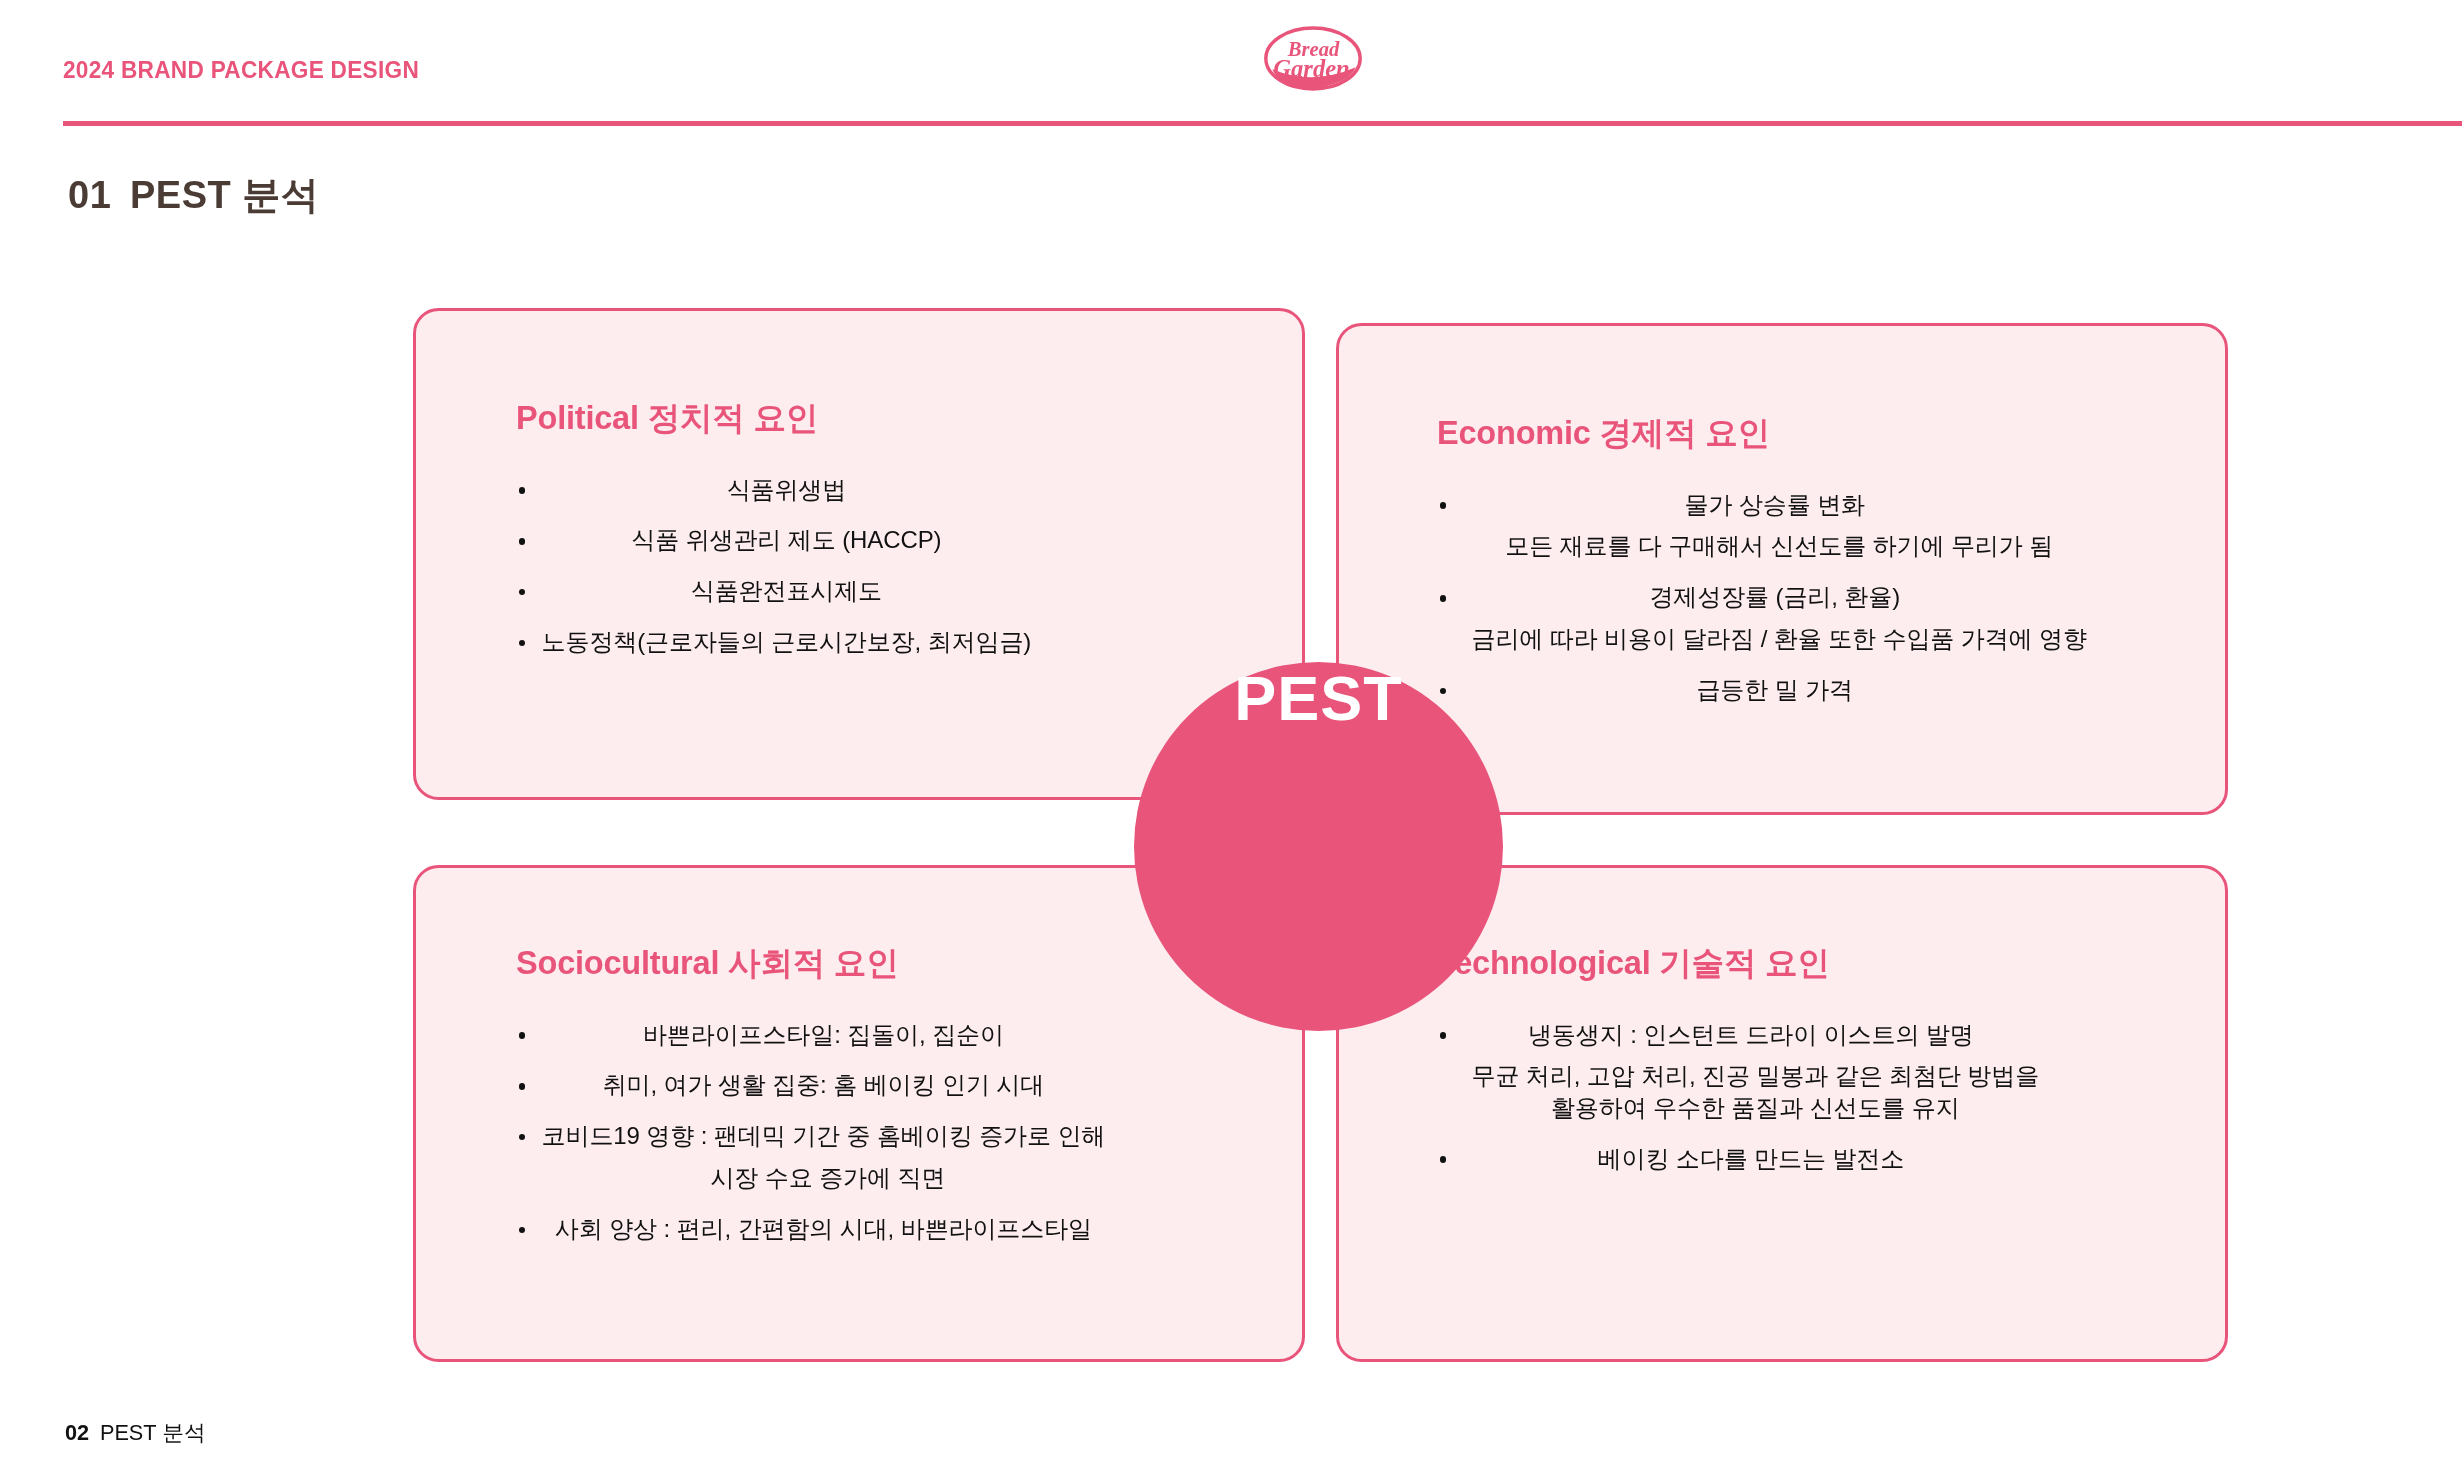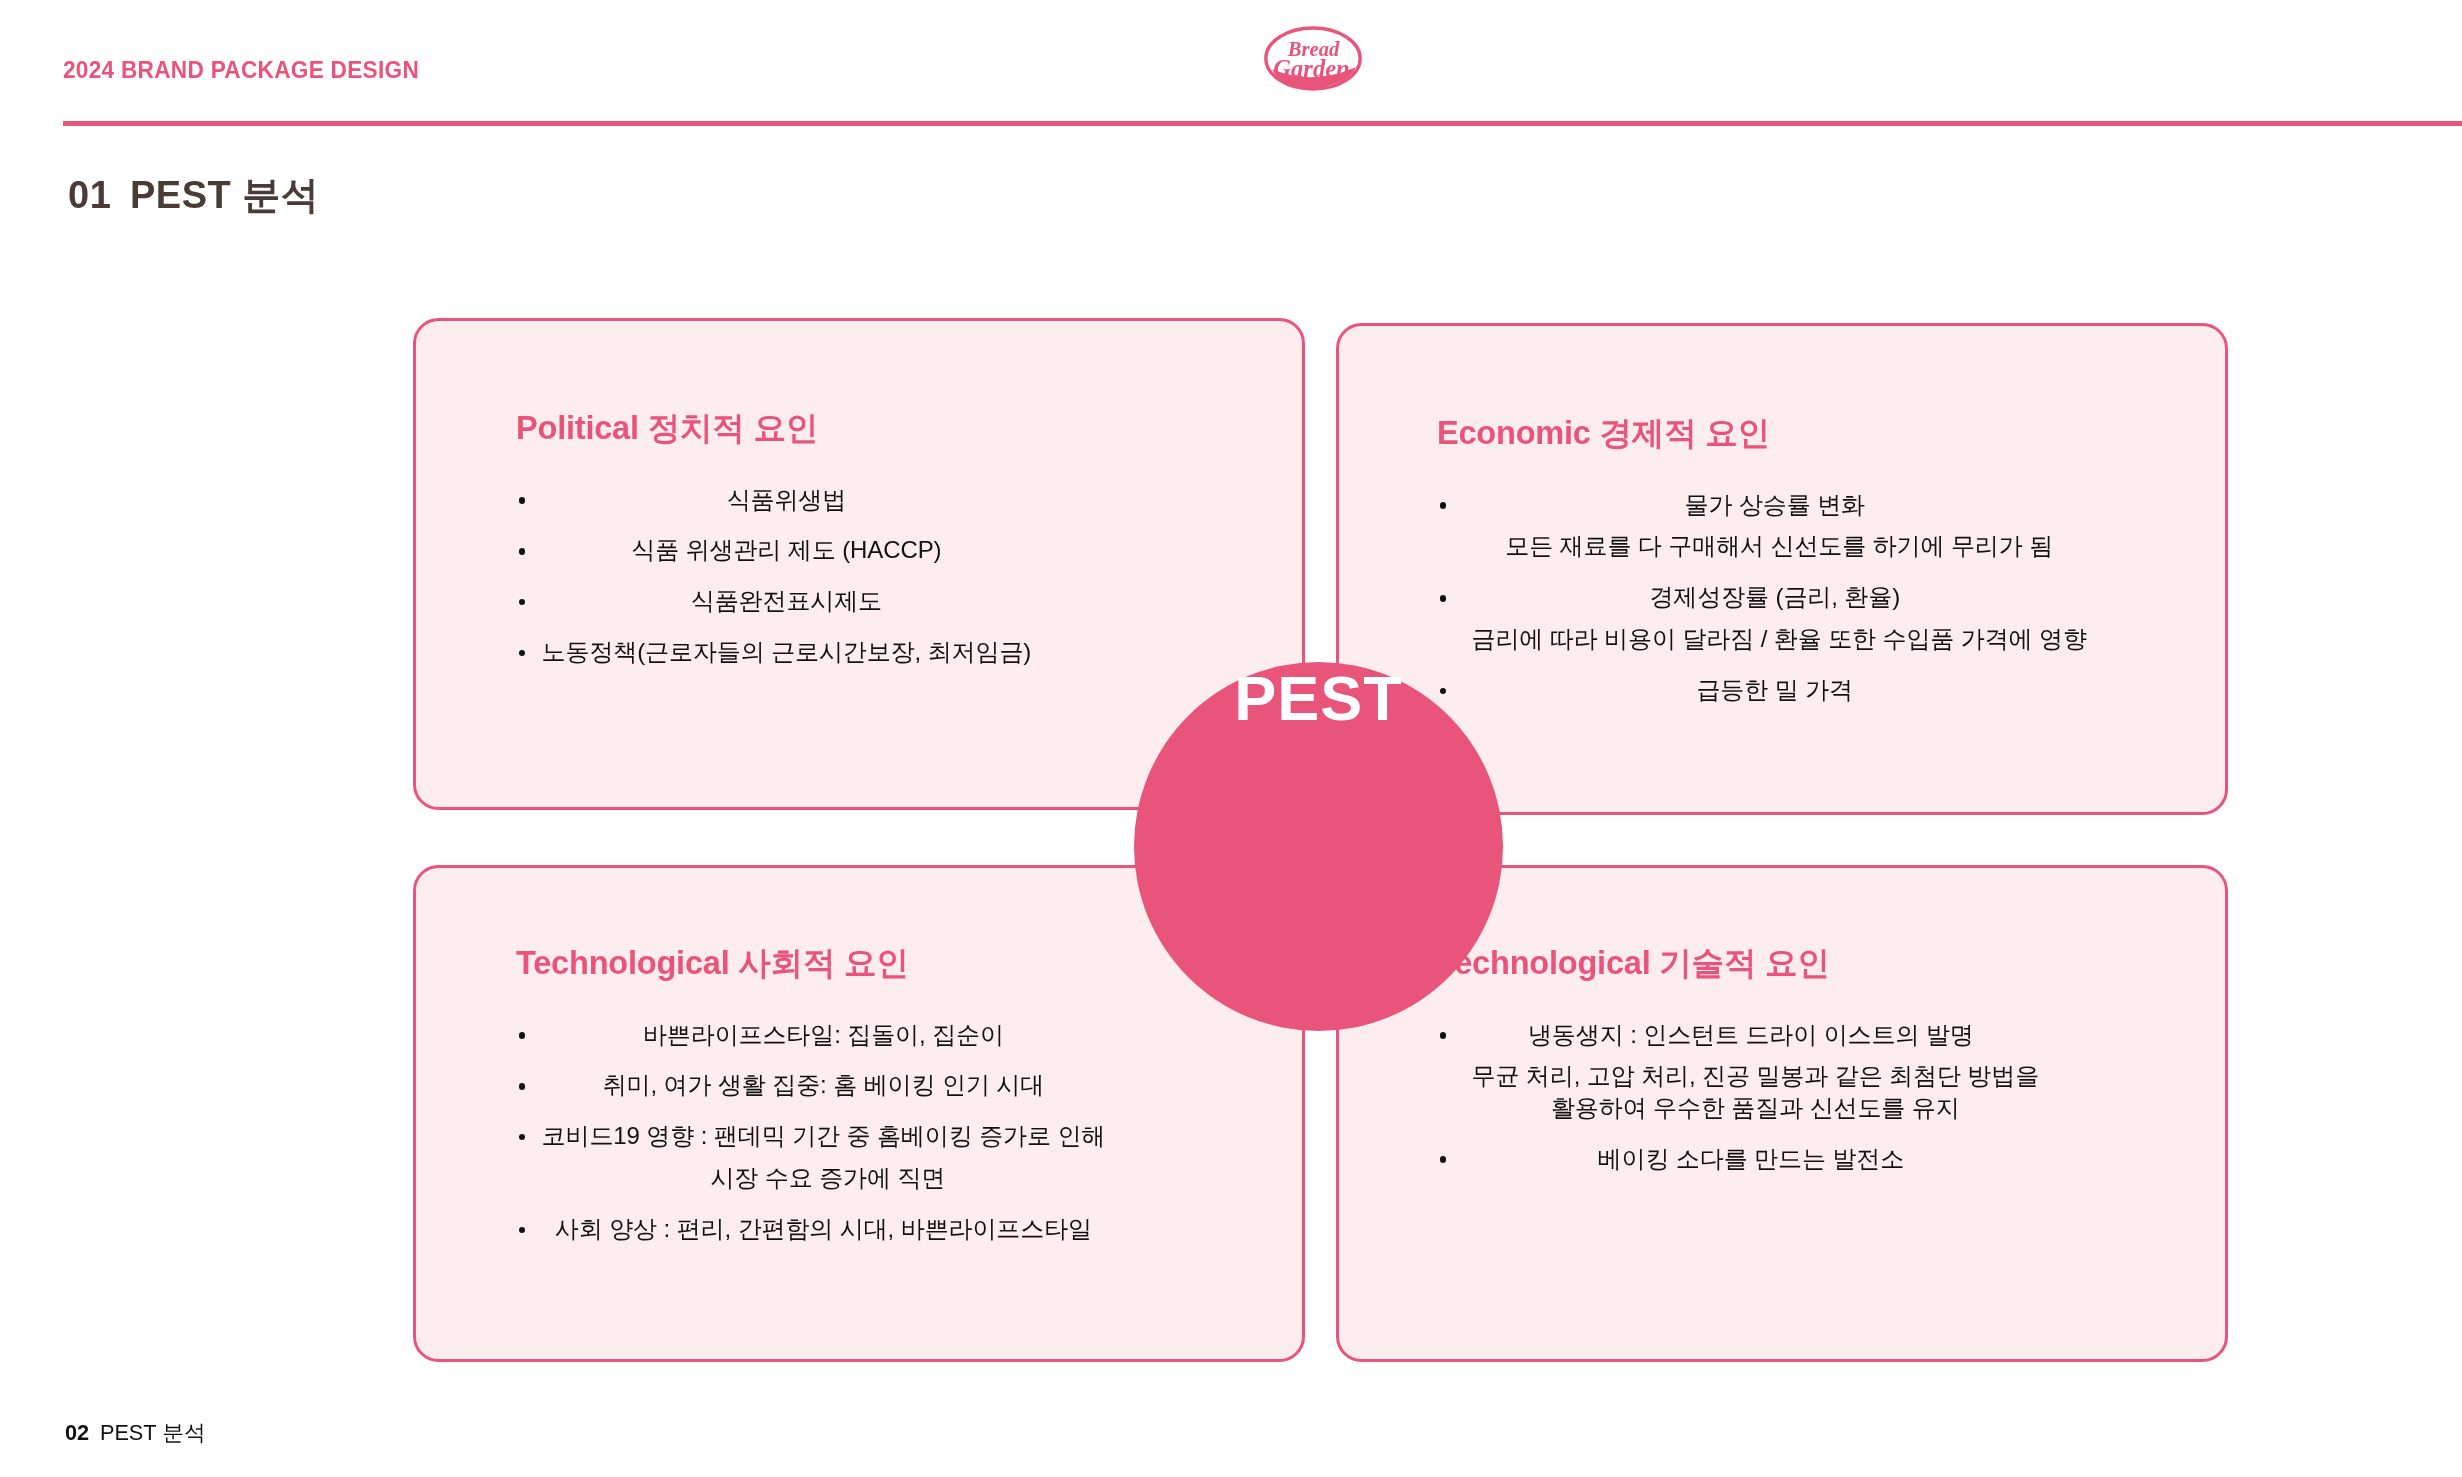--- a/index.html
+++ b/index.html
@@ -73,21 +73,21 @@
   .slide-title .t-num { margin-right: 18.7px; }
 
   
   .card {
     position: absolute;
     background: #FDEDEF;
     border: 3.4px solid #E9547B;
     border-radius: 25.6px;
   }
 
-  .card-political      { left: 413px;  top: 318px;  width: 892px; height: 492px; }
+  .card-political      { left: 413px;  top: 308px;  width: 892px; height: 492px; }
   .card-economic       { left: 1336px; top: 323px;  width: 892px; height: 492px; }
   .card-sociocultural  { left: 413px;  top: 865px; width: 892px; height: 497px; }
   .card-technological  { left: 1336px; top: 865px; width: 892px; height: 497px; }
 
   .card-inner { position: absolute; }
 
   .card-political     .card-inner { left: 100px; top: 86px; }
   .card-economic      .card-inner { left: 98px; top: 86px; }
   .card-sociocultural .card-inner { left: 100px; top: 74px; }
   .card-technological .card-inner { left: 98px; top: 74px; }
@@ -236,21 +236,21 @@
         </li>
         <li class="bullet-item">
           <span>급등한 밀 가격</span>
         </li>
       </ul>
     </div>
   </div>
 
   <div class="card card-sociocultural">
     <div class="card-inner">
-      <div class="card-heading">Technological 사회적 요인</div>
+      <div class="card-heading">Sociocultural 사회적 요인</div>
       <ul class="bullet-list">
         <li class="bullet-item">
           <span>바쁜라이프스타일: 집돌이, 집순이</span>
         </li>
         <li class="bullet-item">
           <span>취미, 여가 생활 집중: 홈 베이킹 인기 시대</span>
         </li>
         <li class="bullet-item">
           <span>코비드19 영향 : 팬데믹 기간 중 홈베이킹 증가로 인해</span>
           <span class="bullet-sub">시장 수요 증가에 직면</span>

